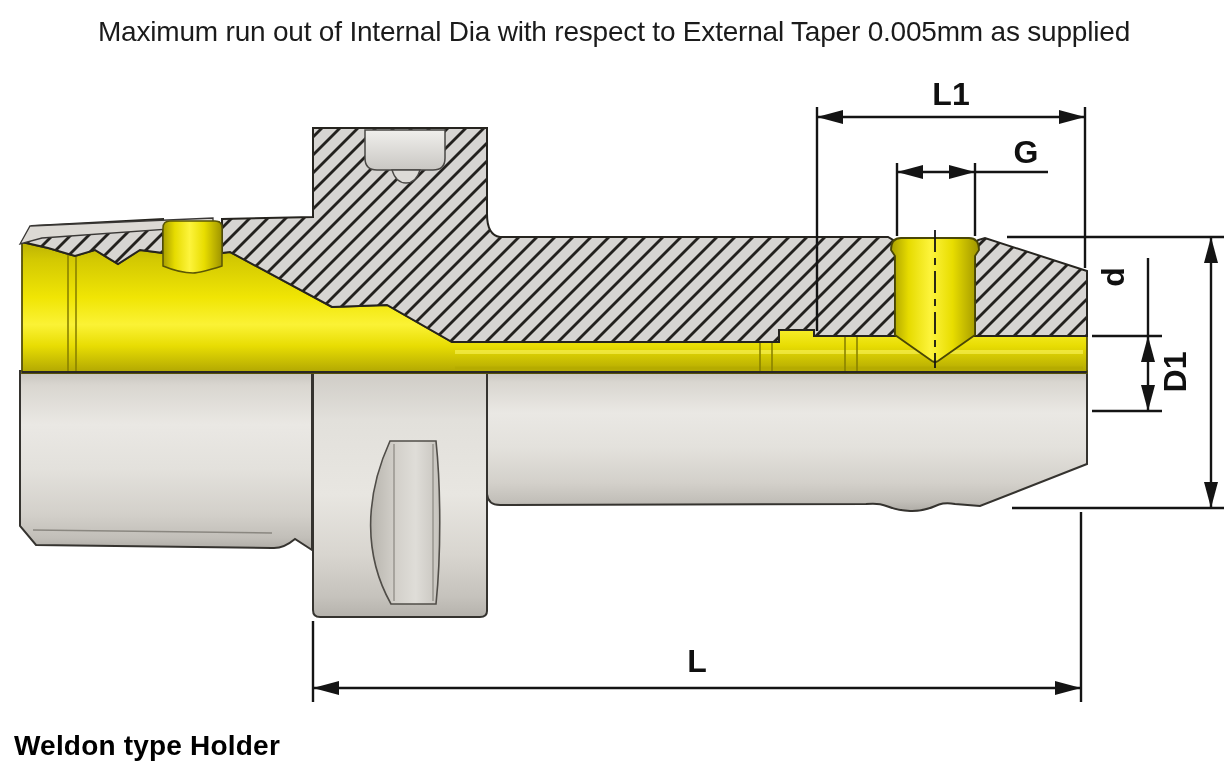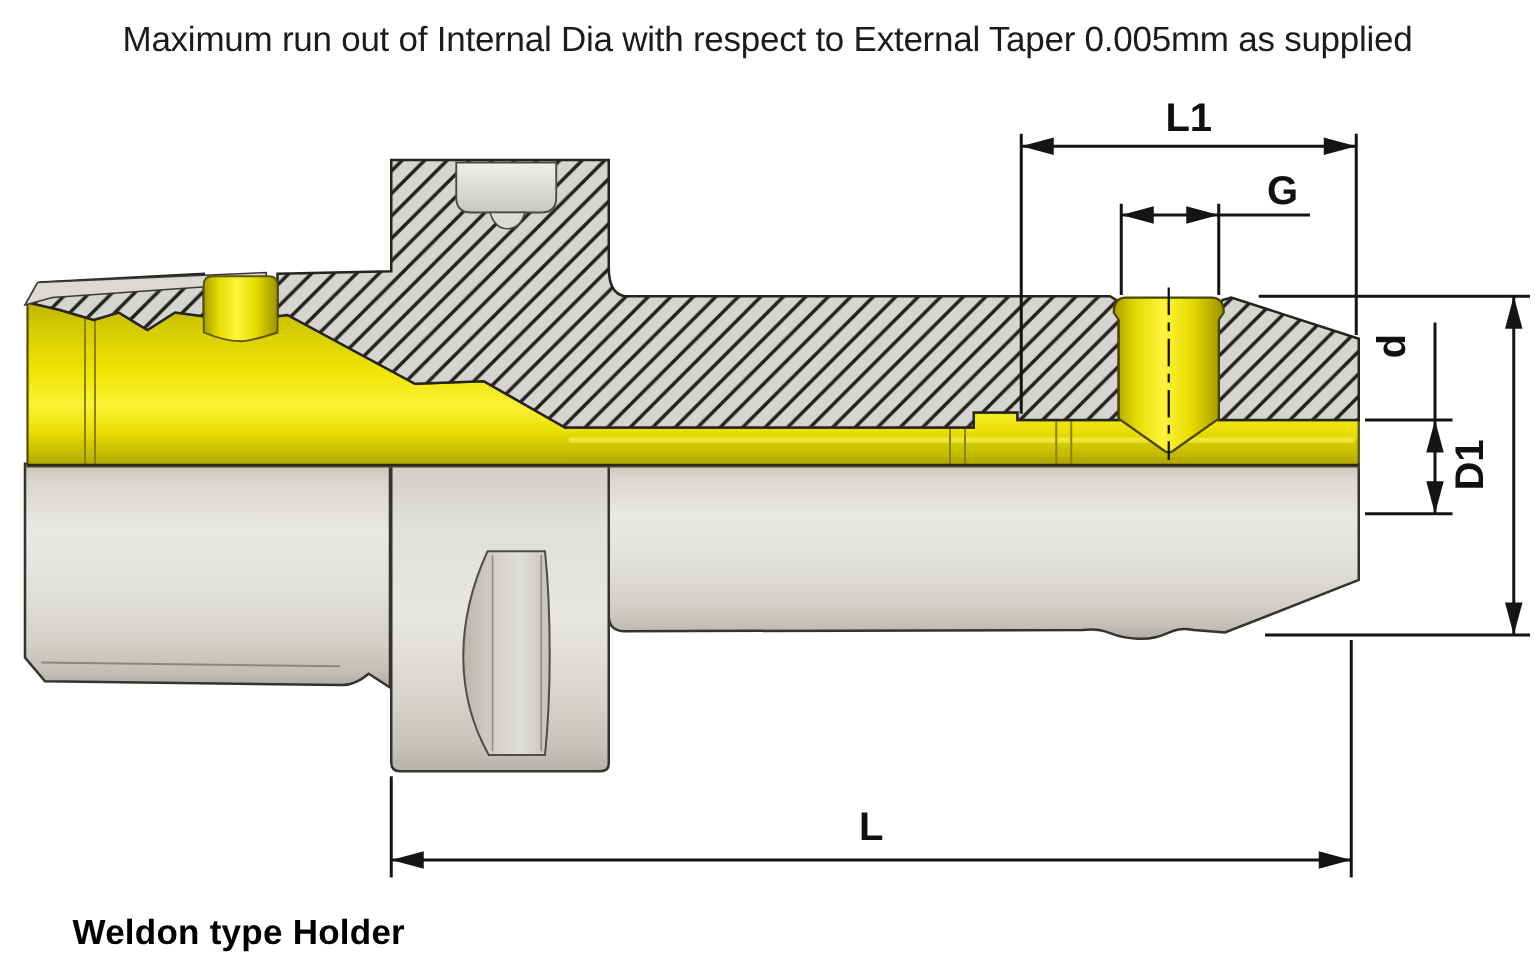--- a/index.html
+++ b/index.html
@@ -1,21 +1,21 @@
 <!DOCTYPE html>
 <html><head>
 <meta charset="utf-8">
 <style>
   html,body{margin:0;padding:0;background:#ffffff;}
   body{width:1228px;height:780px;position:relative;overflow:hidden;
        font-family:"Liberation Sans", sans-serif;}
   .title{position:absolute;top:16px;left:0;width:1228px;text-align:center;
          font-size:28px;letter-spacing:-0.2px;color:#1b1b1b;}
   .caption{position:absolute;top:730px;left:14px;font-size:28px;font-weight:bold;
-           color:#000;letter-spacing:0.2px;margin-left:44px;}
+           color:#000;letter-spacing:0.2px;}
   .drawing{position:absolute;top:0;left:0;}
   text.dim{font-family:"Liberation Sans", sans-serif;font-weight:bold;
            font-size:32px;fill:#101010;}
 </style>
 </head>
 <body>
 
 <div class="title">Maximum run out of Internal Dia with respect to External Taper 0.005mm as supplied</div>
 
 <svg class="drawing" width="1228" height="780" viewBox="0 0 1228 780" xmlns="http://www.w3.org/2000/svg">

